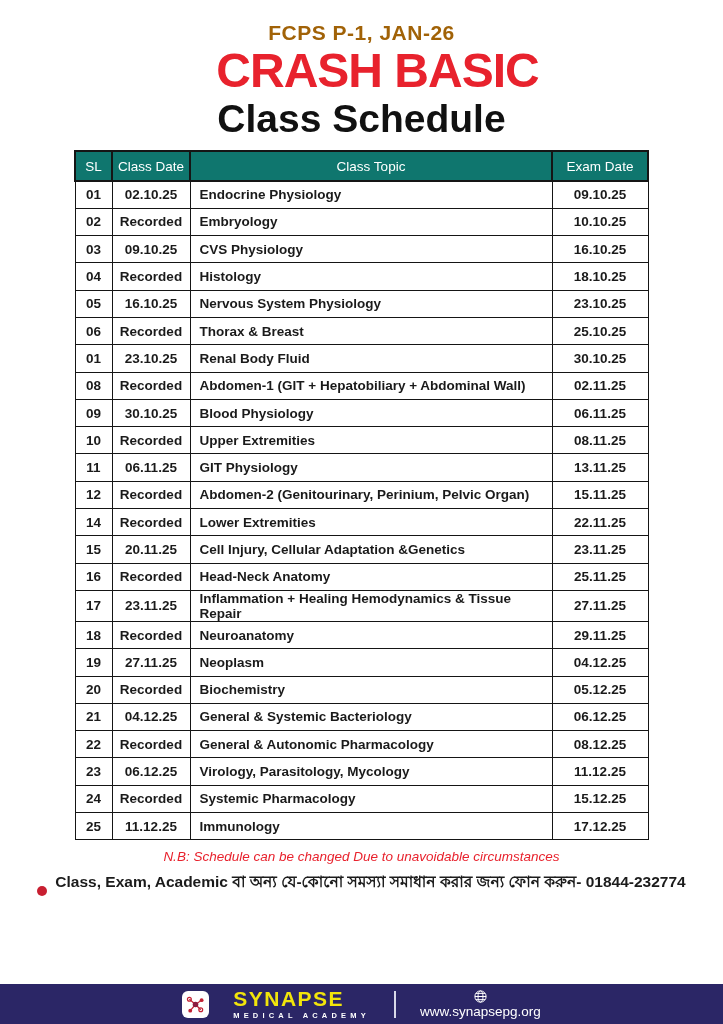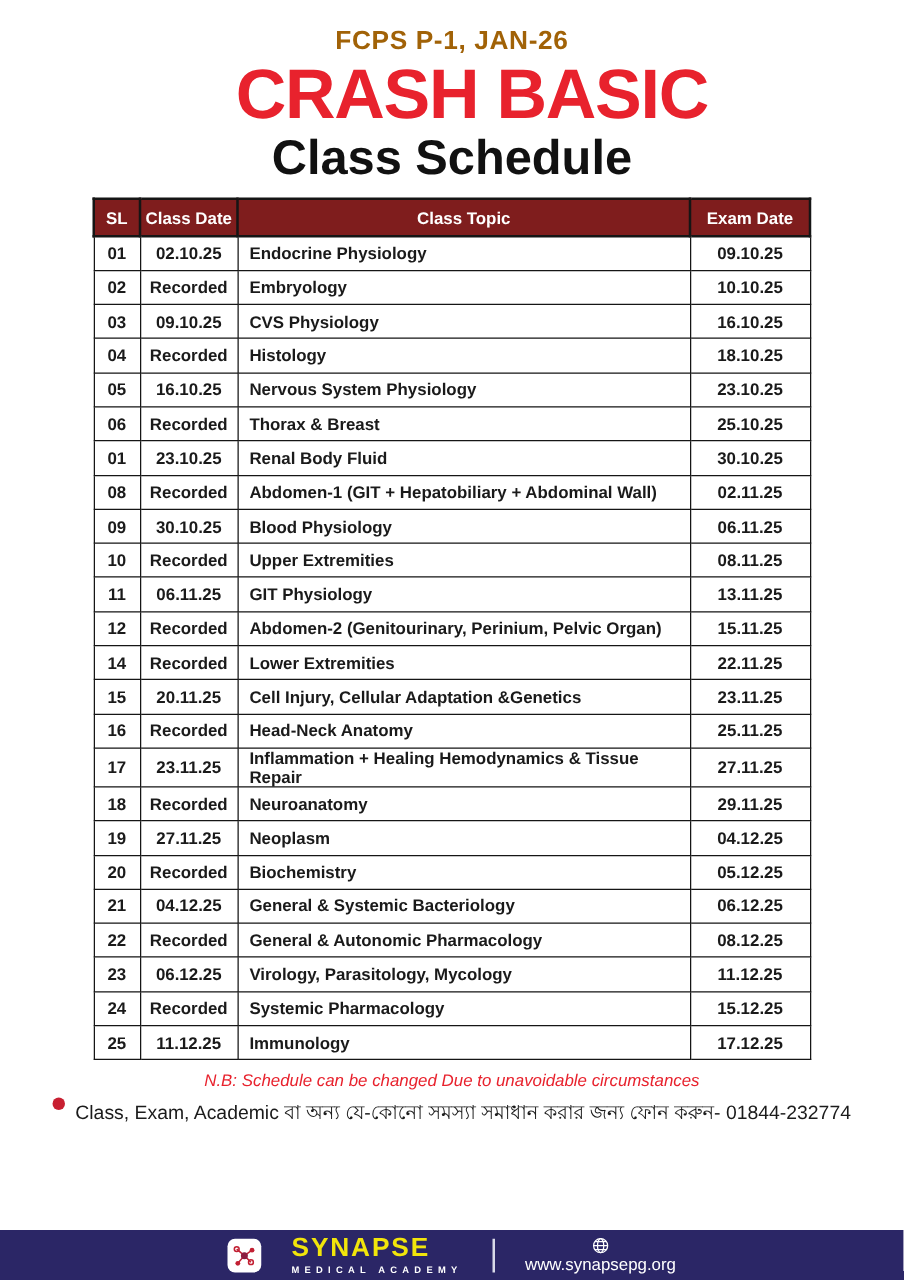--- a/index.html
+++ b/index.html
@@ -17,21 +17,21 @@
     overflow: hidden;
   }
   .header { text-align: center; padding-top: 21px; }
   .course-label {
     font-size: 21px;
     font-weight: 700;
     color: #a16207;
     letter-spacing: 0.5px;
   }
   .main-title {
-    font-size: 56px;
+    font-size: 48px;
     font-weight: 900;
     color: #e8222d;
     line-height: 1.0;
     margin-top: 2px;
     letter-spacing: -1px;
     padding-left: 32px;
   }
   .sub-title {
     font-size: 39px;
     font-weight: 700;
@@ -42,24 +42,24 @@
     width: 573px;
     margin: 9px auto 0 auto;
     border-collapse: collapse;
     table-layout: fixed;
   }
   table.schedule col.c-sl   { width: 37px; }
   table.schedule col.c-date { width: 78px; }
   table.schedule col.c-topic{ width: 362px; }
   table.schedule col.c-exam { width: 96px; }
   table.schedule th {
-    background: #7f1d1d;
+    background: #0f766e;
     color: #ffffff;
     font-size: 13.5px;
-    font-weight: 700;
+    font-weight: 400;
     height: 30px;
     border: 2px solid #151515;
     text-align: center;
   }
   table.schedule td {
     border: 1.6px solid #151515;
     height: 27.3px;
     font-size: 13.5px;
     font-weight: 700;
     color: #1a1a1a;
@@ -75,25 +75,25 @@
     text-align: center;
     color: #e8222d;
     font-style: italic;
     font-size: 13.5px;
     font-weight: 500;
     margin-top: 9px;
   }
   .contact-line {
     text-align: center;
     font-size: 15.5px;
-    font-weight: 400;
+    font-weight: 700;
     color: #1b1b1b;
     margin-top: 6px;
     display: flex;
-    align-items: flex-start;
+    align-items: flex-end;
     justify-content: center;
     gap: 8px;
   }
   .bullet-dot {
     width: 10px; height: 10px;
     background: #c81f31;
     border-radius: 50%;
     display: inline-block;
     flex: 0 0 auto;
   }

